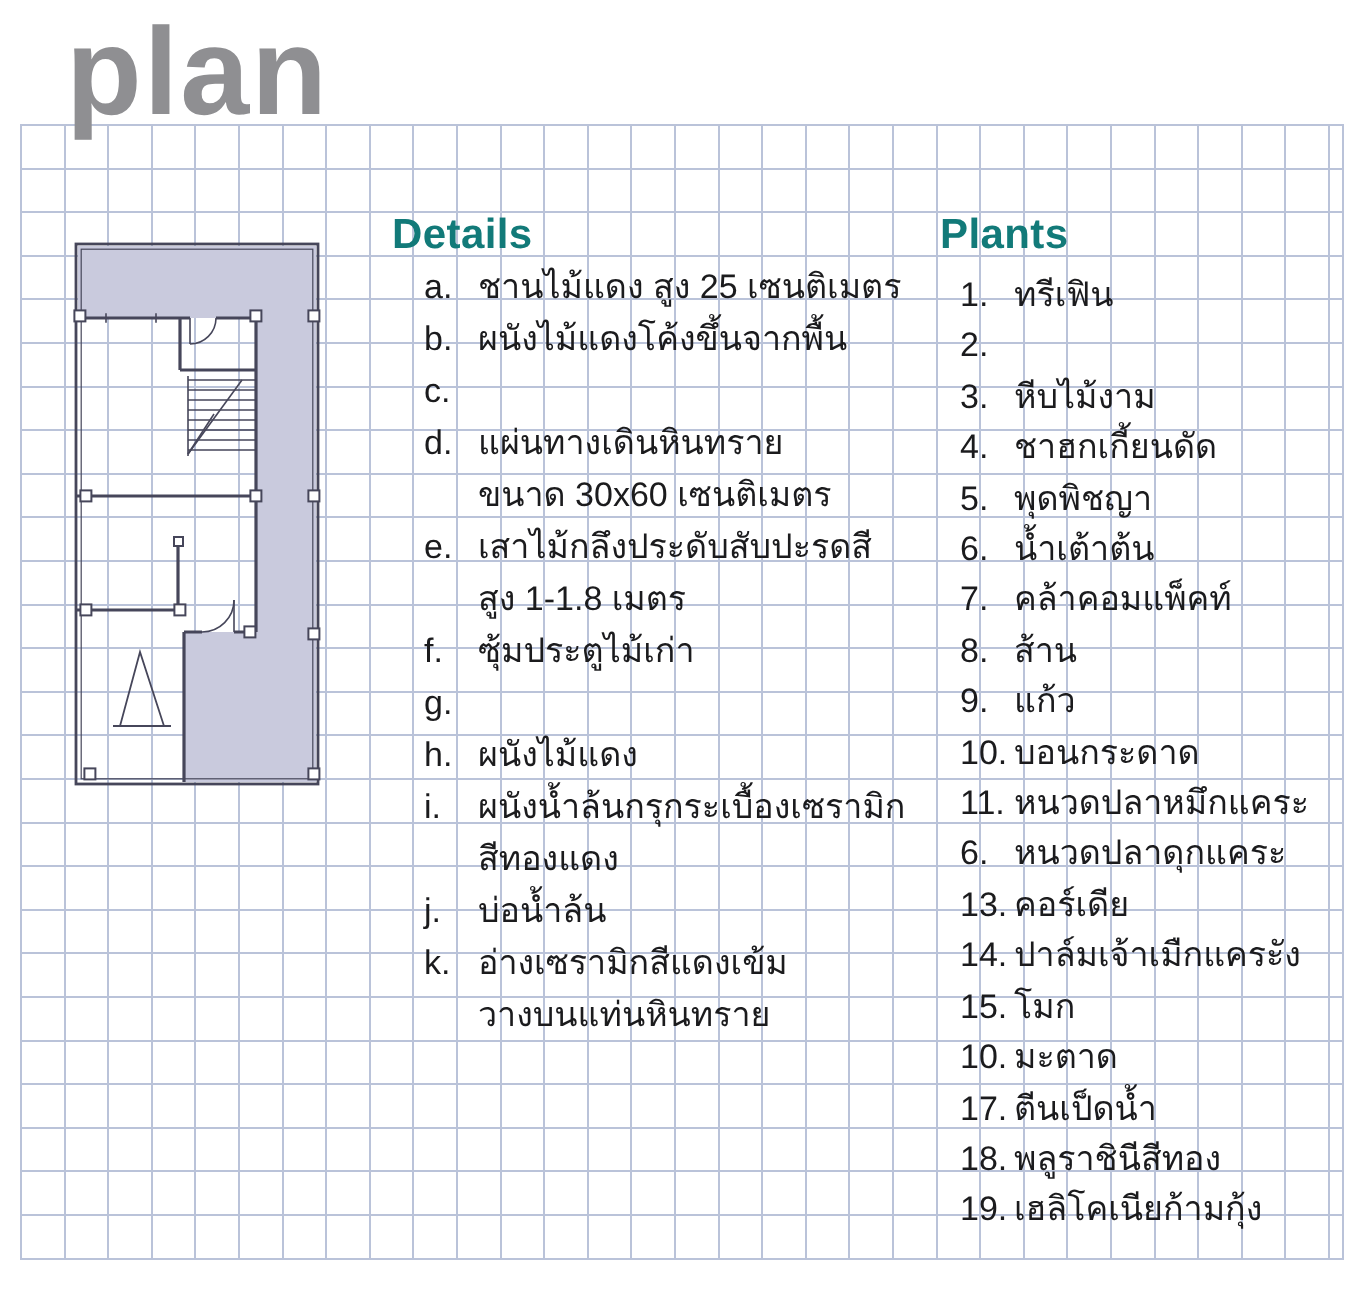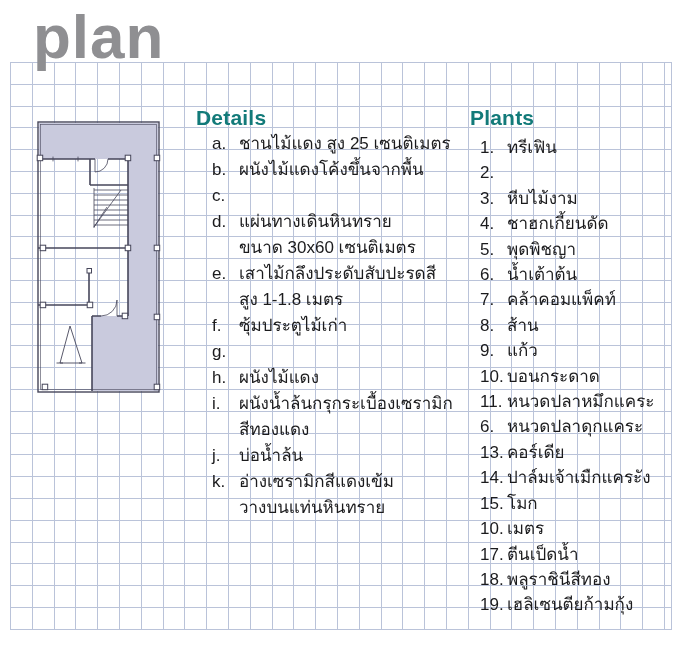--- a/index.html
+++ b/index.html
@@ -242,32 +242,32 @@
         <span class="txt">ปาล์มเจ้าเมืกแคระัง</span>
       </div>
 
       <div class="item">
         <span class="lbl">15.</span>
         <span class="txt">โมก</span>
       </div>
 
       <div class="item">
         <span class="lbl">10.</span>
-        <span class="txt">เมตร</span>
+        <span class="txt">มะตาด</span>
       </div>
 
       <div class="item">
         <span class="lbl">17.</span>
         <span class="txt">ตีนเป็ดน้ำ</span>
       </div>
 
       <div class="item">
         <span class="lbl">18.</span>
         <span class="txt">พลูราชินีสีทอง</span>
       </div>
 
       <div class="item">
         <span class="lbl">19.</span>
-        <span class="txt">เฮลิเซนตียก้ามกุ้ง</span>
+        <span class="txt">เฮลิโคเนียก้ามกุ้ง</span>
       </div>
     </div>
 
 </div>
 
 </body></html>

